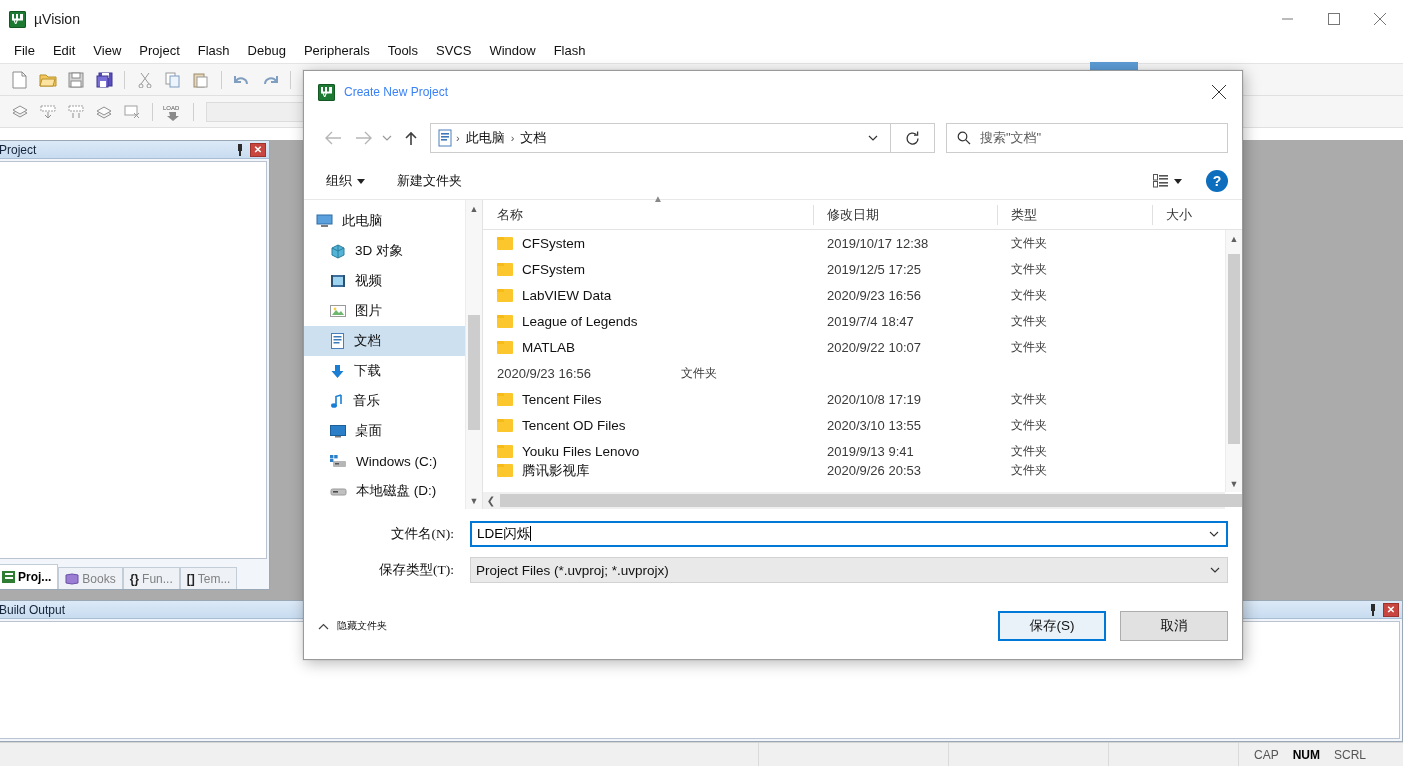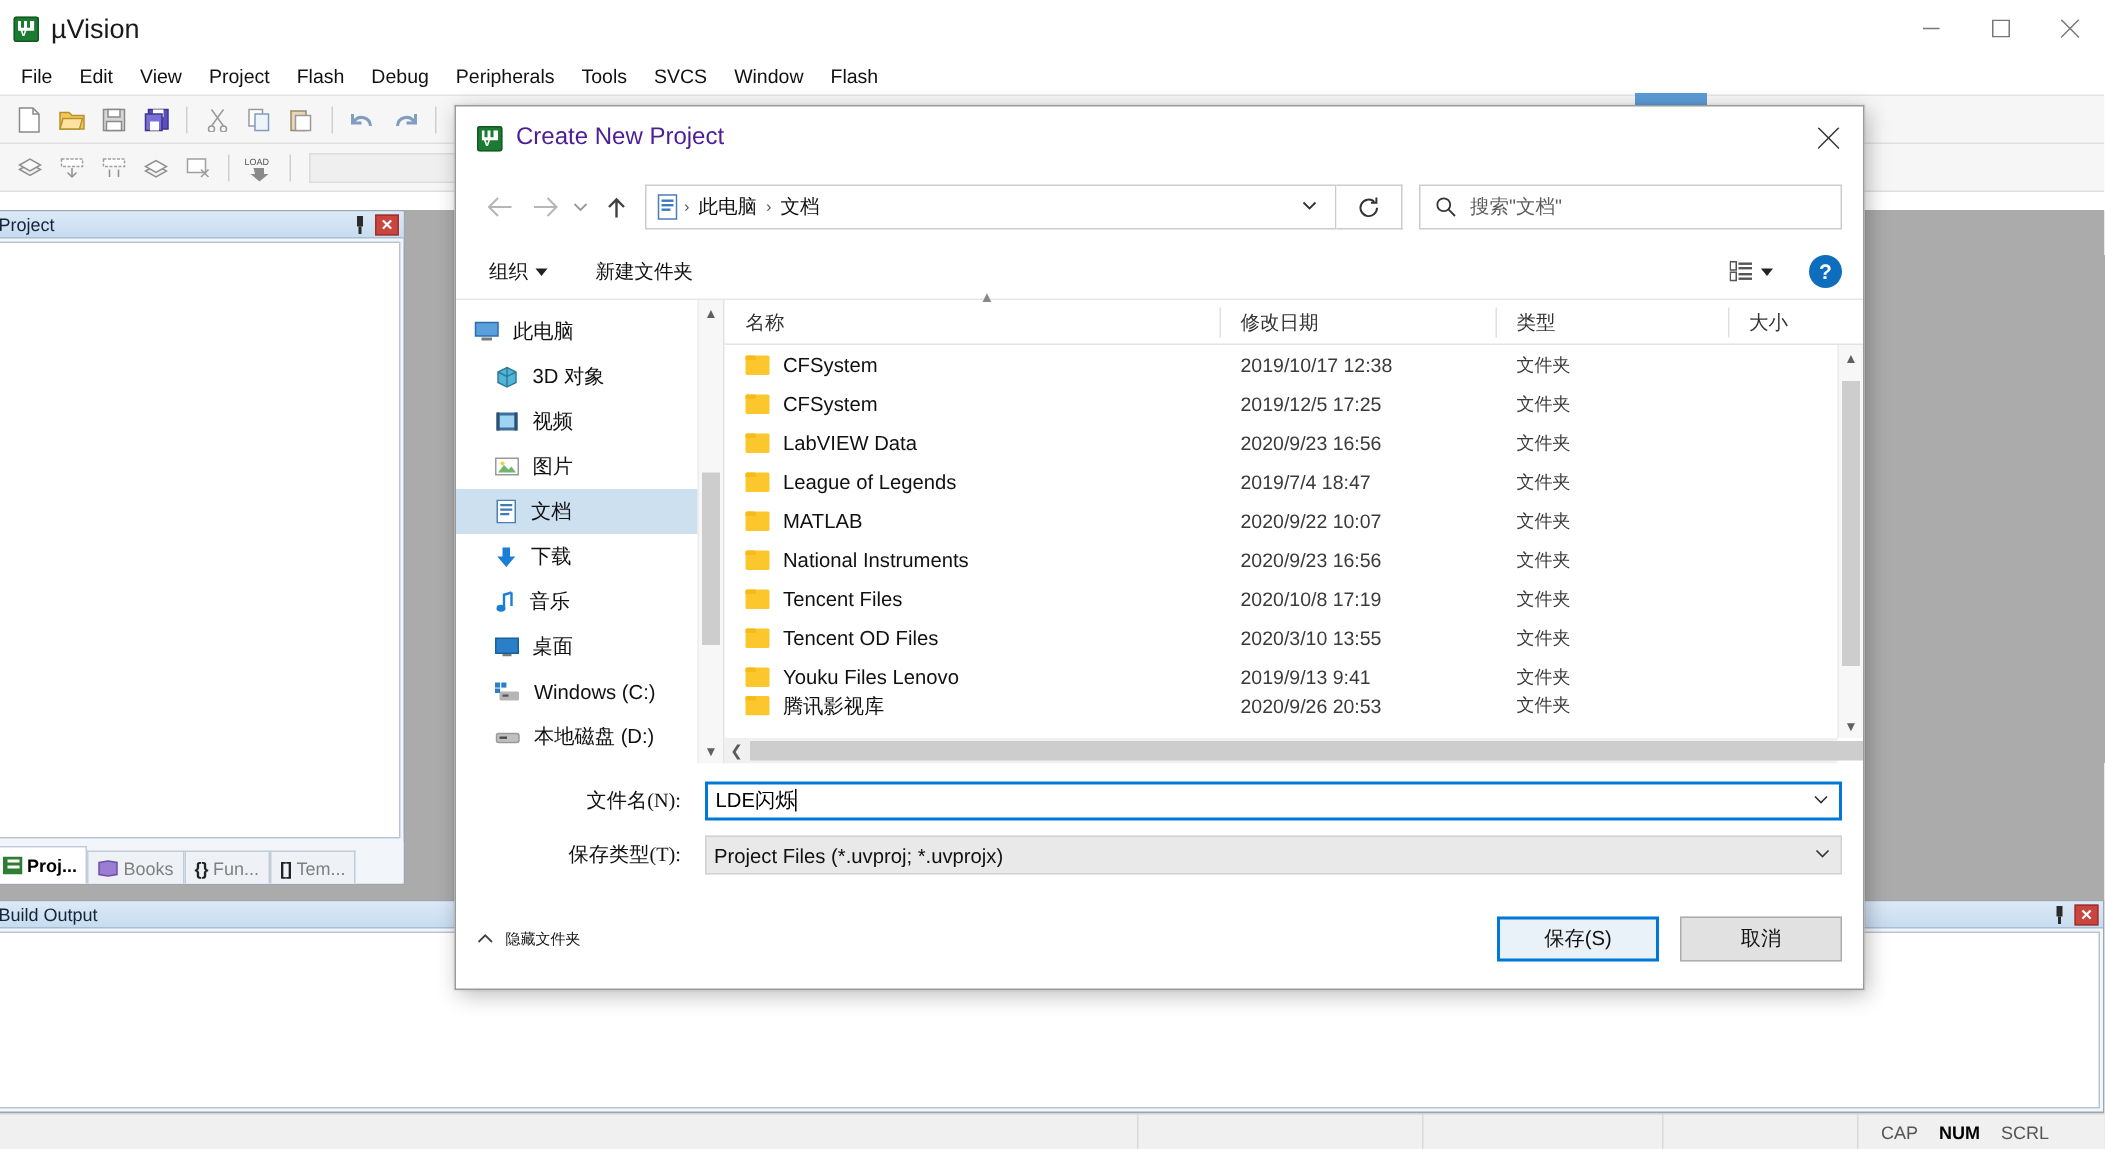--- a/index.html
+++ b/index.html
@@ -21,21 +21,21 @@
     box-shadow:inset 0 0 0 1px #145722;
   }
   .app-icon:before{
     content:""; position:absolute; left:3px; top:3px; width:11px; height:7px;
     background:#ffffff;
     clip-path:polygon(0 0,2px 0,2px 5px,4px 5px,4px 0,6px 0,6px 5px,8px 5px,8px 0,11px 0,11px 7px,0 7px);
   }
   .app-icon:after{
     content:"V"; position:absolute; left:4px; top:6px; font-size:8px; color:#fff; font-weight:bold;
   }
-  .title-text { font-size:18px; color:#1a1a1a; }
+  .title-text { font-size:14px; color:#1a1a1a; }
   .wincontrols { margin-left:auto; display:flex; height:38px; }
   .wc { width:46px; height:38px; display:flex; align-items:center; justify-content:center; }
   .wc svg { display:block; }
 
   .menubar { height:26px; display:flex; align-items:center; padding-left:5px; background:#fff;
              border-bottom:1px solid #e4e4e4; }
   .menu-item { padding:3px 9px; font-size:13px; color:#111; }
 
   .toolbar-row { height:32px; display:flex; align-items:center; padding-left:6px;
                  background:#f6f6f6; border-bottom:1px solid #e0e0e0; }
@@ -82,21 +82,21 @@
 
   
   #dialog {
     position:absolute; left:303px; top:70px; width:940px; height:590px;
     background:#ffffff; border:1px solid #9a9a9a;
     box-shadow:0 0 0 1px rgba(0,0,0,.04), 2px 3px 14px rgba(0,0,0,.28);
     display:flex; flex-direction:column;
   }
   .dlg-title { height:42px; display:flex; align-items:center; padding:0 0 0 14px; }
   .dlg-title .app-icon { margin-left:0; margin-right:9px; }
-  .dlg-title-text { font-size:16px; color:#4c1d95; }
+  .dlg-title-text { font-size:12px; color:#3b82f6; }
   .dlg-close { margin-left:auto; width:46px; height:42px; display:flex; align-items:center; justify-content:center; }
 
   .navbar { height:50px; display:flex; align-items:center; padding:0 14px; gap:0; }
   .nav-btn { width:30px; height:30px; display:flex; align-items:center; justify-content:center; }
   .breadcrumb { flex:1; height:30px; border:1px solid #cccccc; background:#fff; display:flex;
                 align-items:center; padding:0 4px 0 6px; margin-left:4px; }
   .crumb { font-size:13px; color:#111; padding:0 4px; }
   .crumb-sep { color:#555; font-size:11px; padding:0 2px; }
   .crumb-caret { margin-left:auto; padding:0 8px; font-size:11px; color:#333; }
   .refresh { width:44px; height:30px; border:1px solid #cccccc; border-left:none; background:#fff;
@@ -605,24 +605,20 @@
         <div class="frow">
           <div class="fcell col-name">
               <span class="folder-ico"></span>
             <span>MATLAB</span>
             </div>
           <div class="fcell col-date fdate">2020/9/22 10:07</div>
           <div class="fcell col-type ftype">文件夹</div>
           <div class="fcell col-size"></div>
         </div>
         <div class="frow">
-          <div class="fcell col-name">
-              <span class="folder-ico"></span>
-            <span>National Instruments</span>
-            </div>
           <div class="fcell col-date fdate">2020/9/23 16:56</div>
           <div class="fcell col-type ftype">文件夹</div>
           <div class="fcell col-size"></div>
         </div>
         <div class="frow">
           <div class="fcell col-name">
               <span class="folder-ico"></span>
             <span>Tencent Files</span>
             </div>
           <div class="fcell col-date fdate">2020/10/8 17:19</div>

